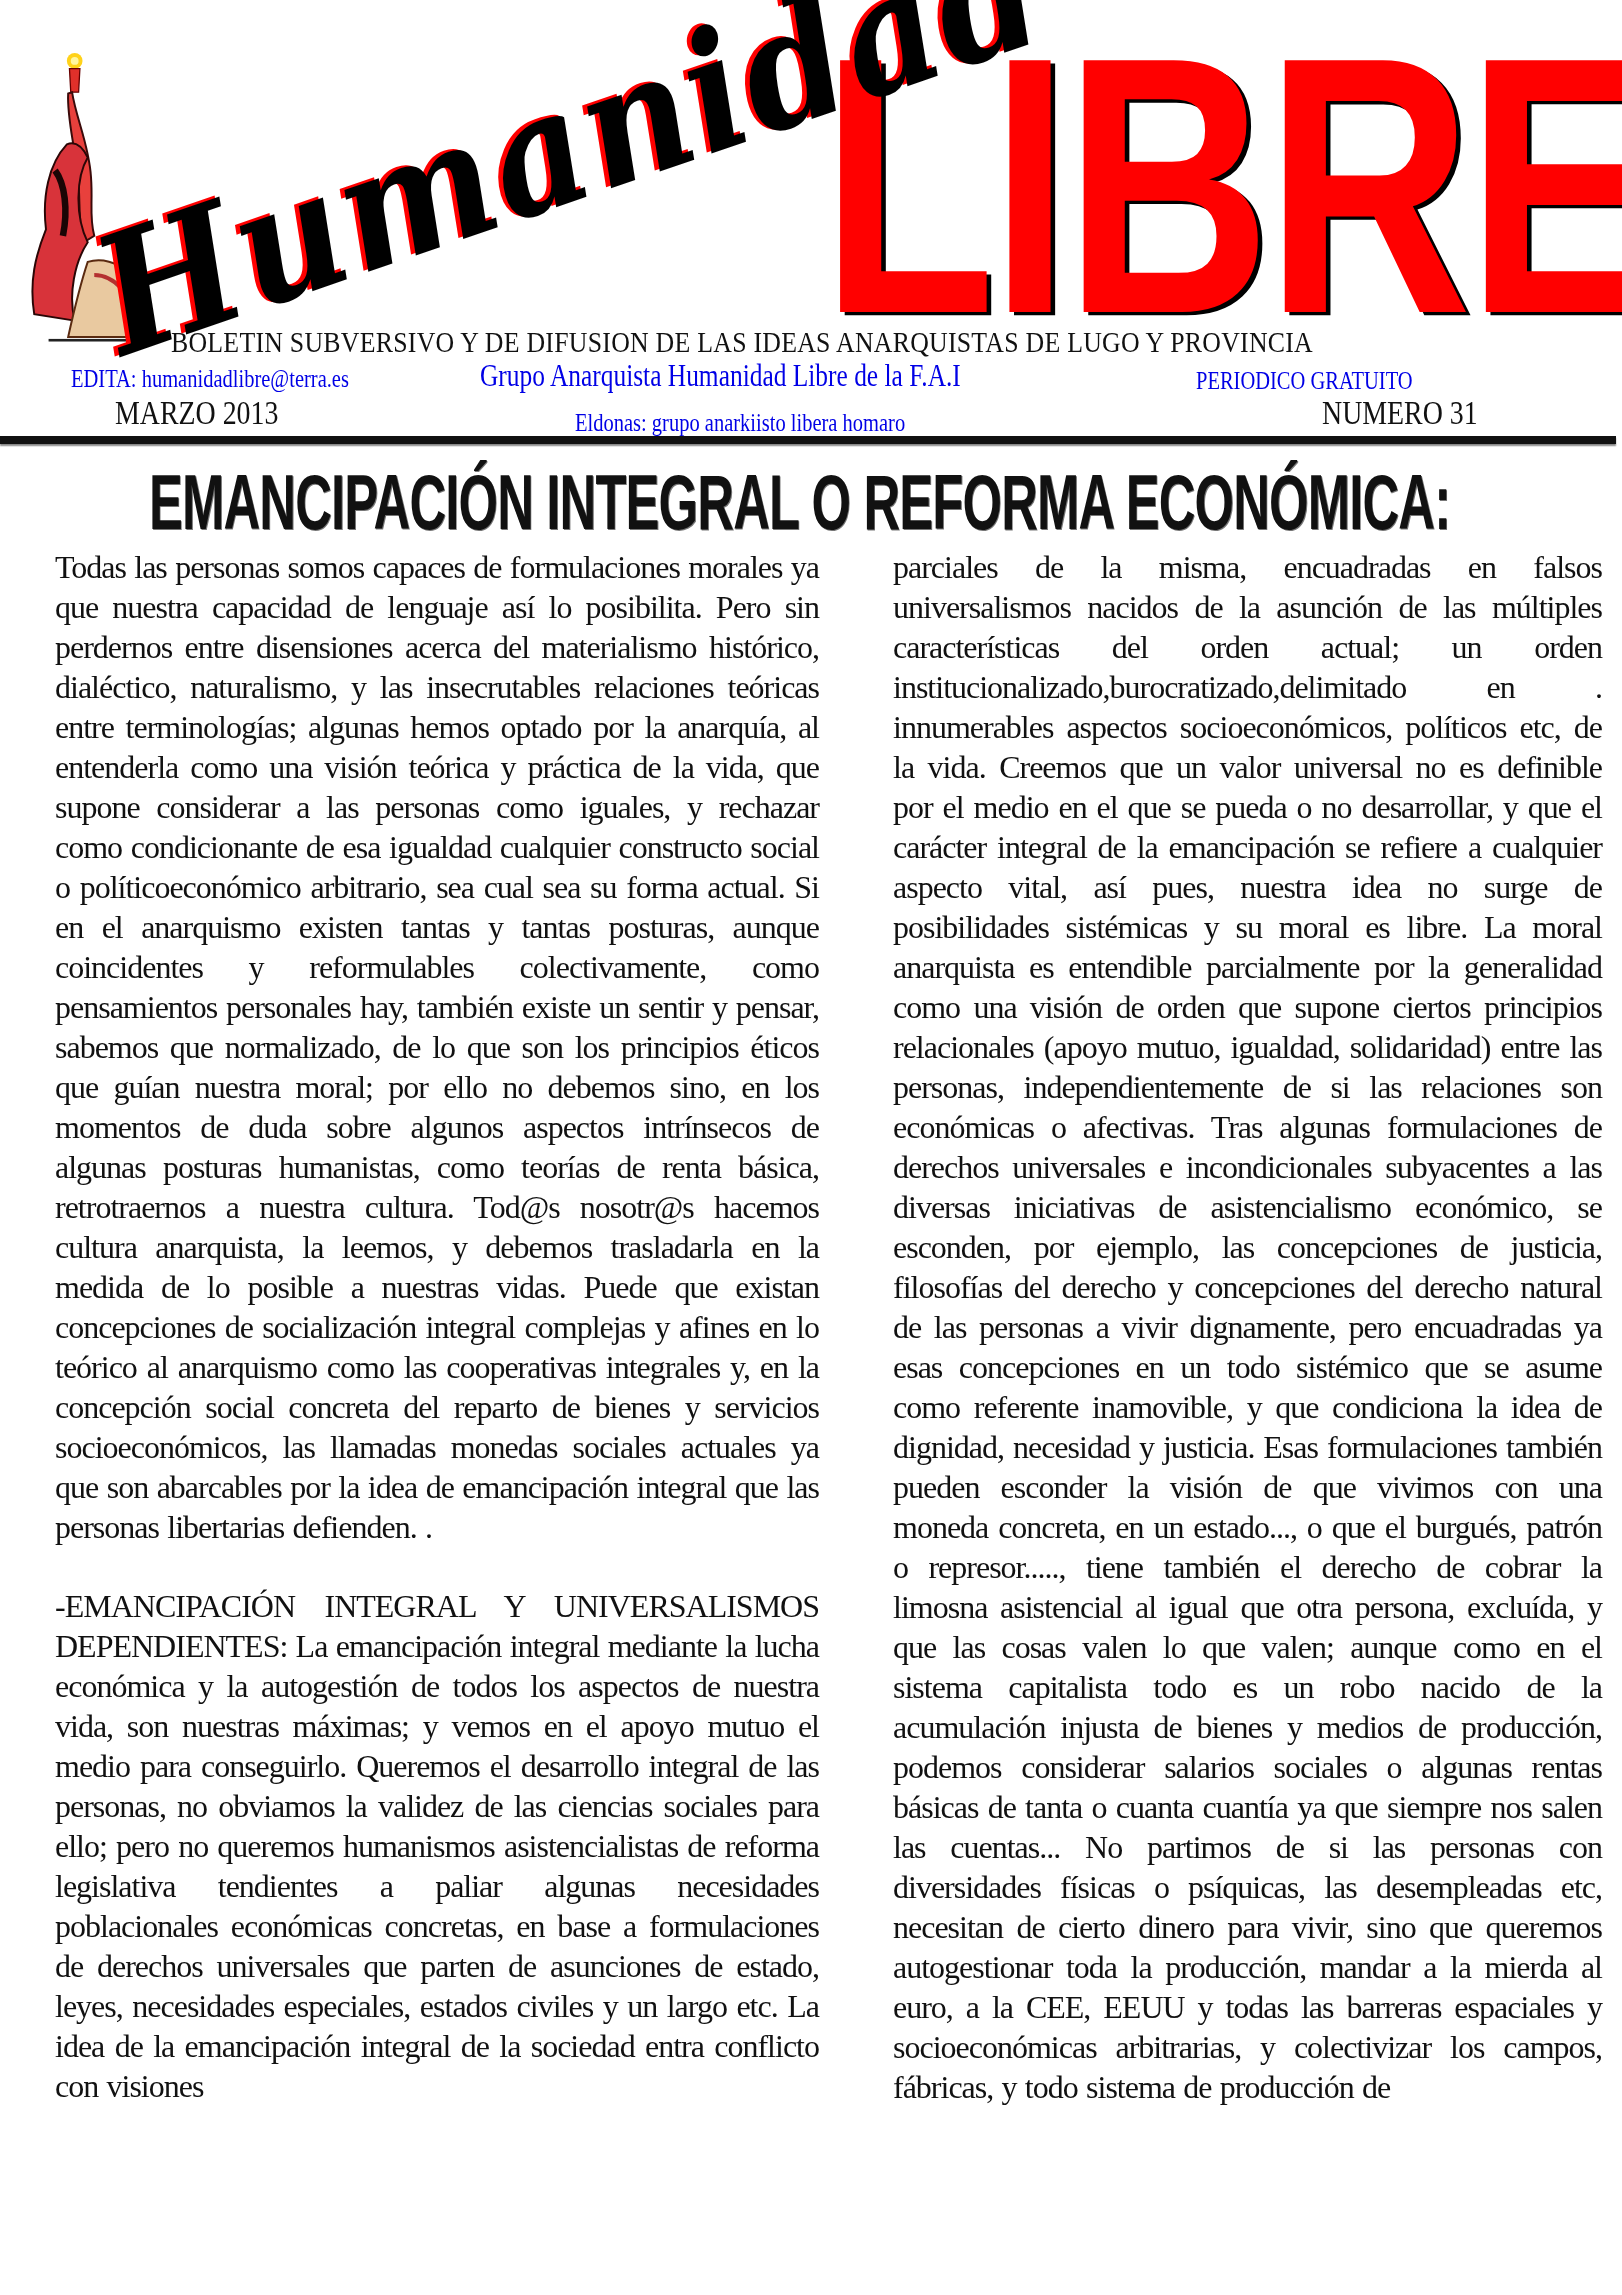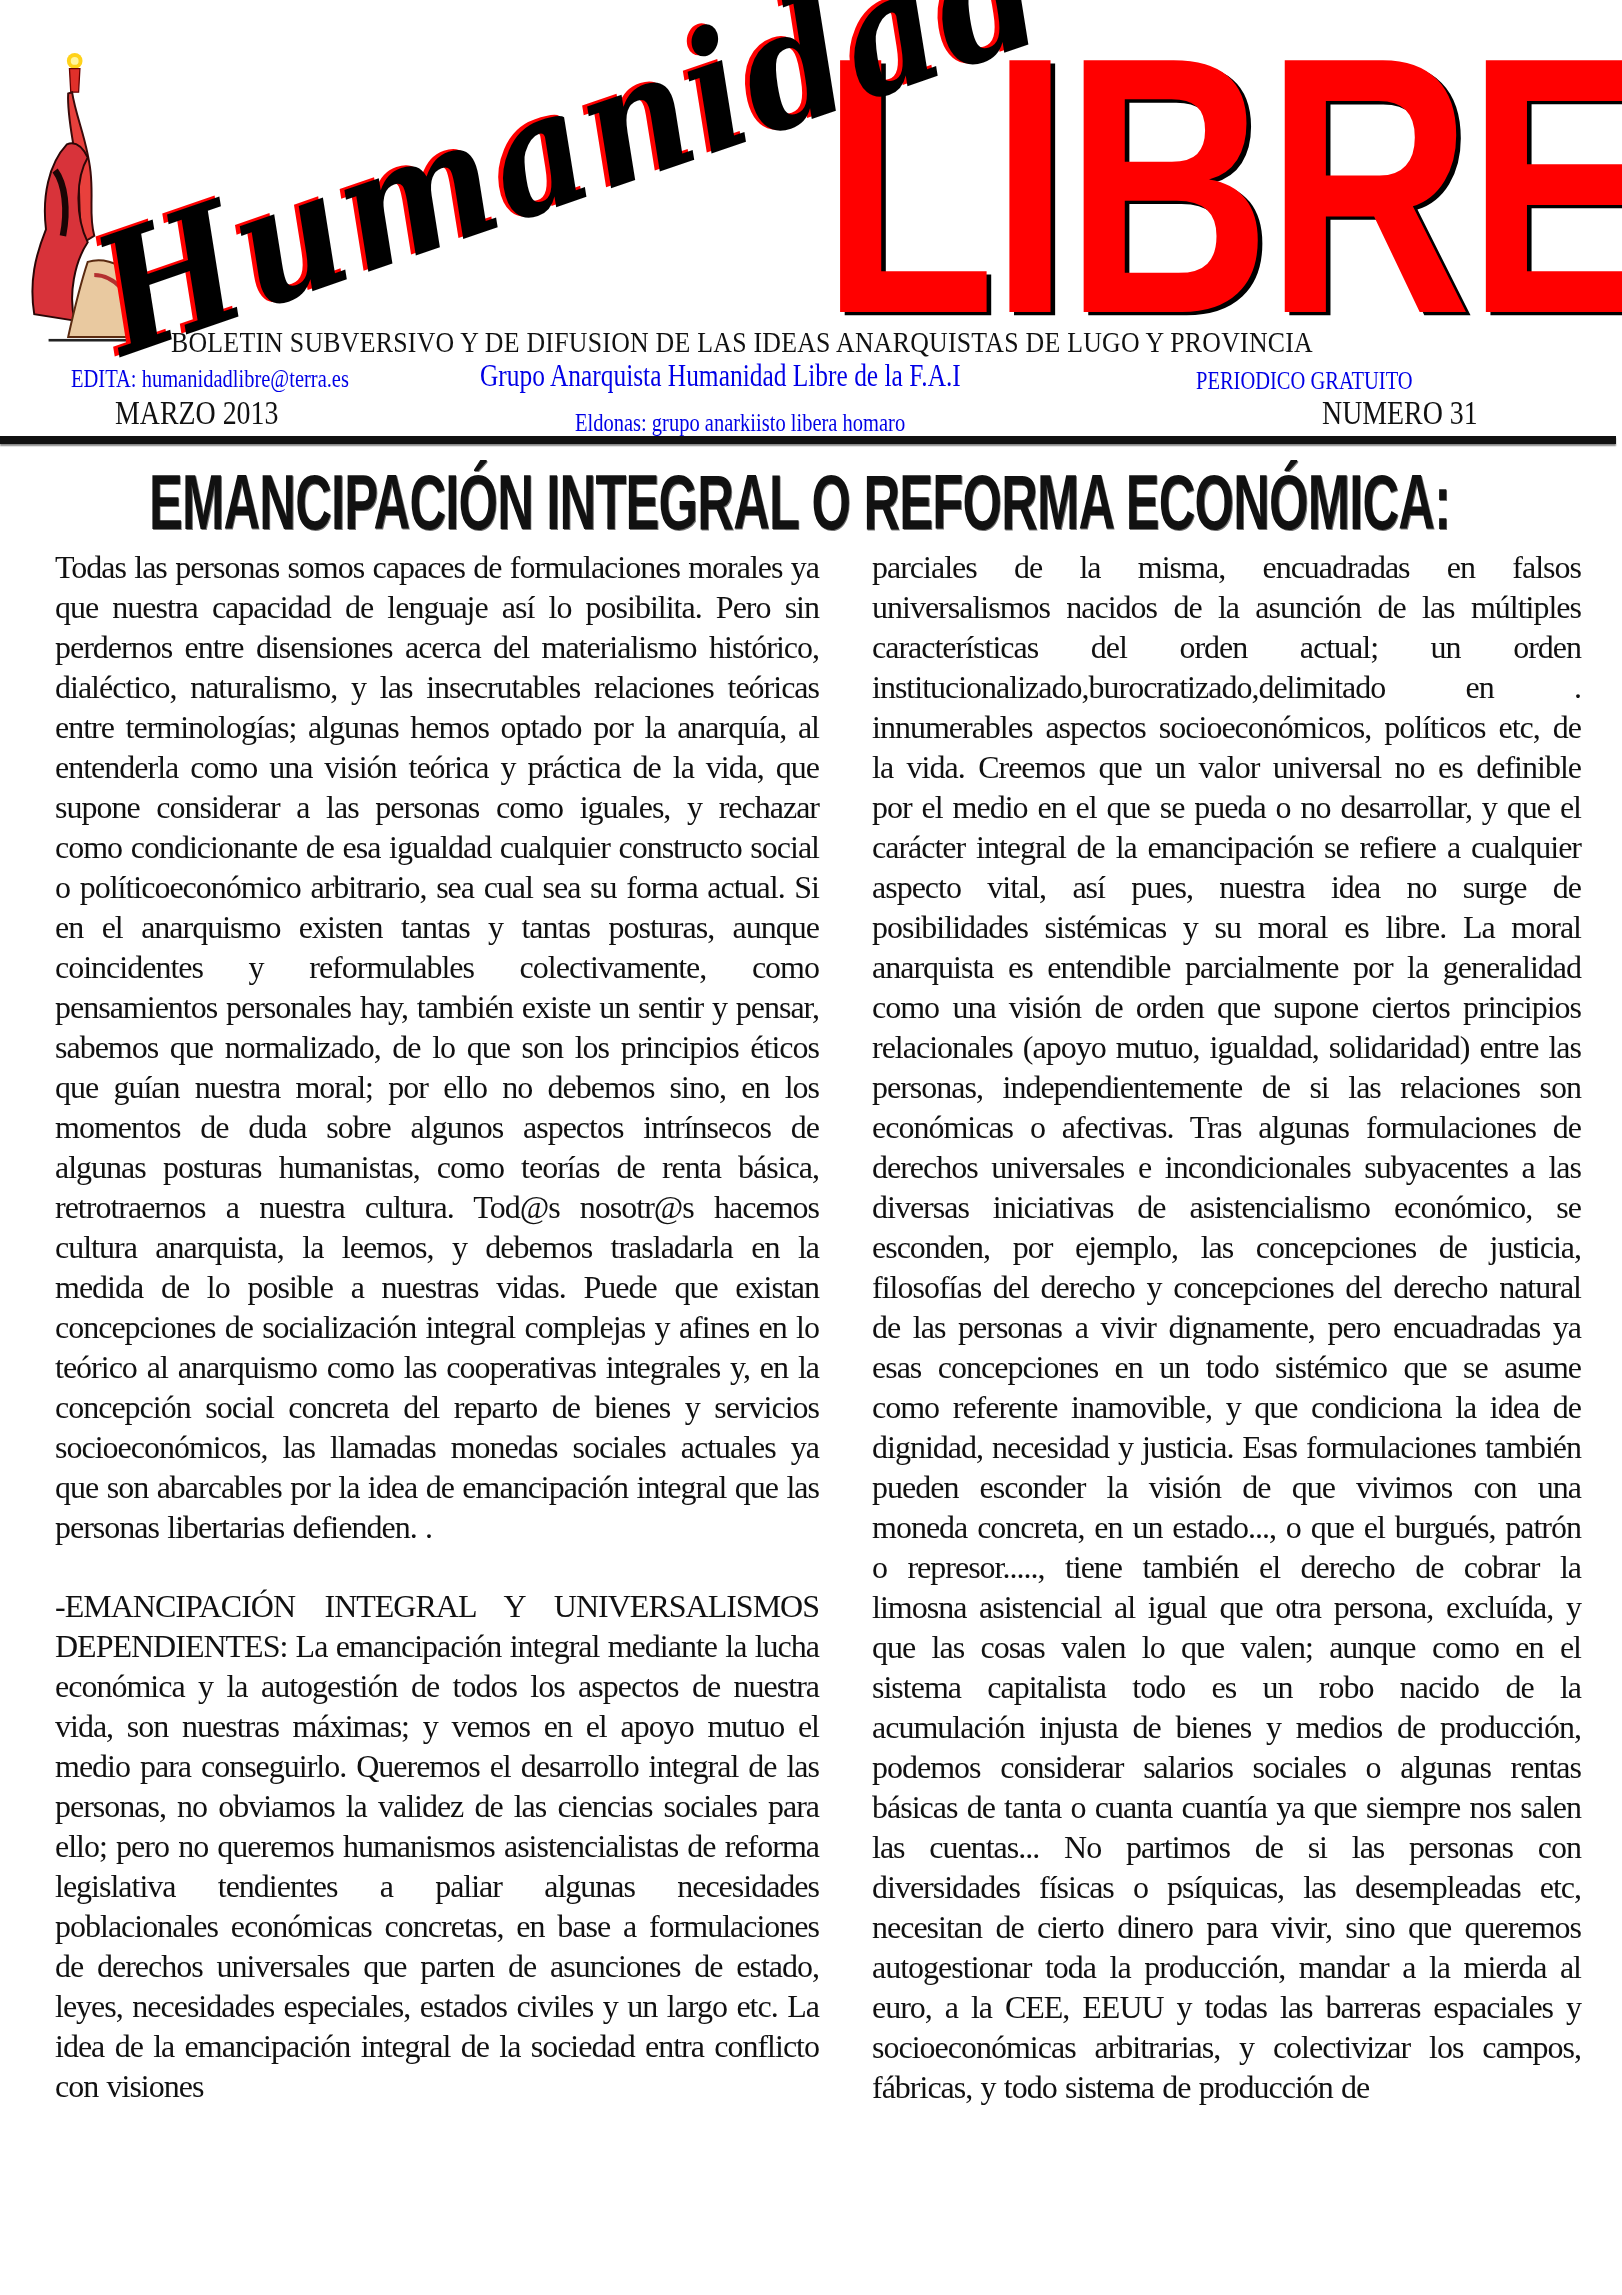--- a/index.html
+++ b/index.html
@@ -29,21 +29,21 @@
   
   .headline { left:149px; top:466px; width:1368px; font-family:"Liberation Sans", sans-serif; font-weight:bold;
     font-size:77px; line-height:72px; white-space:nowrap; color:#111; letter-spacing:-1.3px;
     transform:scaleX(0.66); transform-origin:left top; text-shadow:1.3px 1.3px 0.7px #777; }
 
   
   .col { top:547px; font-size:32px; line-height:40px; text-align:justify; text-align-last:left; color:#111;
     hyphens:none; }
   .col p { margin:0; transform:scaleX(1); }
   .col-left { left:55px; width:764px; }
-  .col-right { left:872px; width:709px; }
+  .col-right { left:893px; width:709px; }
   .col .gap { height:39px; }
   .inner { font-stretch:condensed; letter-spacing:-1px; word-spacing:1.3px; }
 </style>
 </head>
 <body>
 
 <header>
   <div class="abs logo">
     <svg width="124" height="298" viewBox="0 0 190 455" xmlns="http://www.w3.org/2000/svg">
       <circle cx="70" cy="22" r="12" fill="#ffd21a"></circle>

